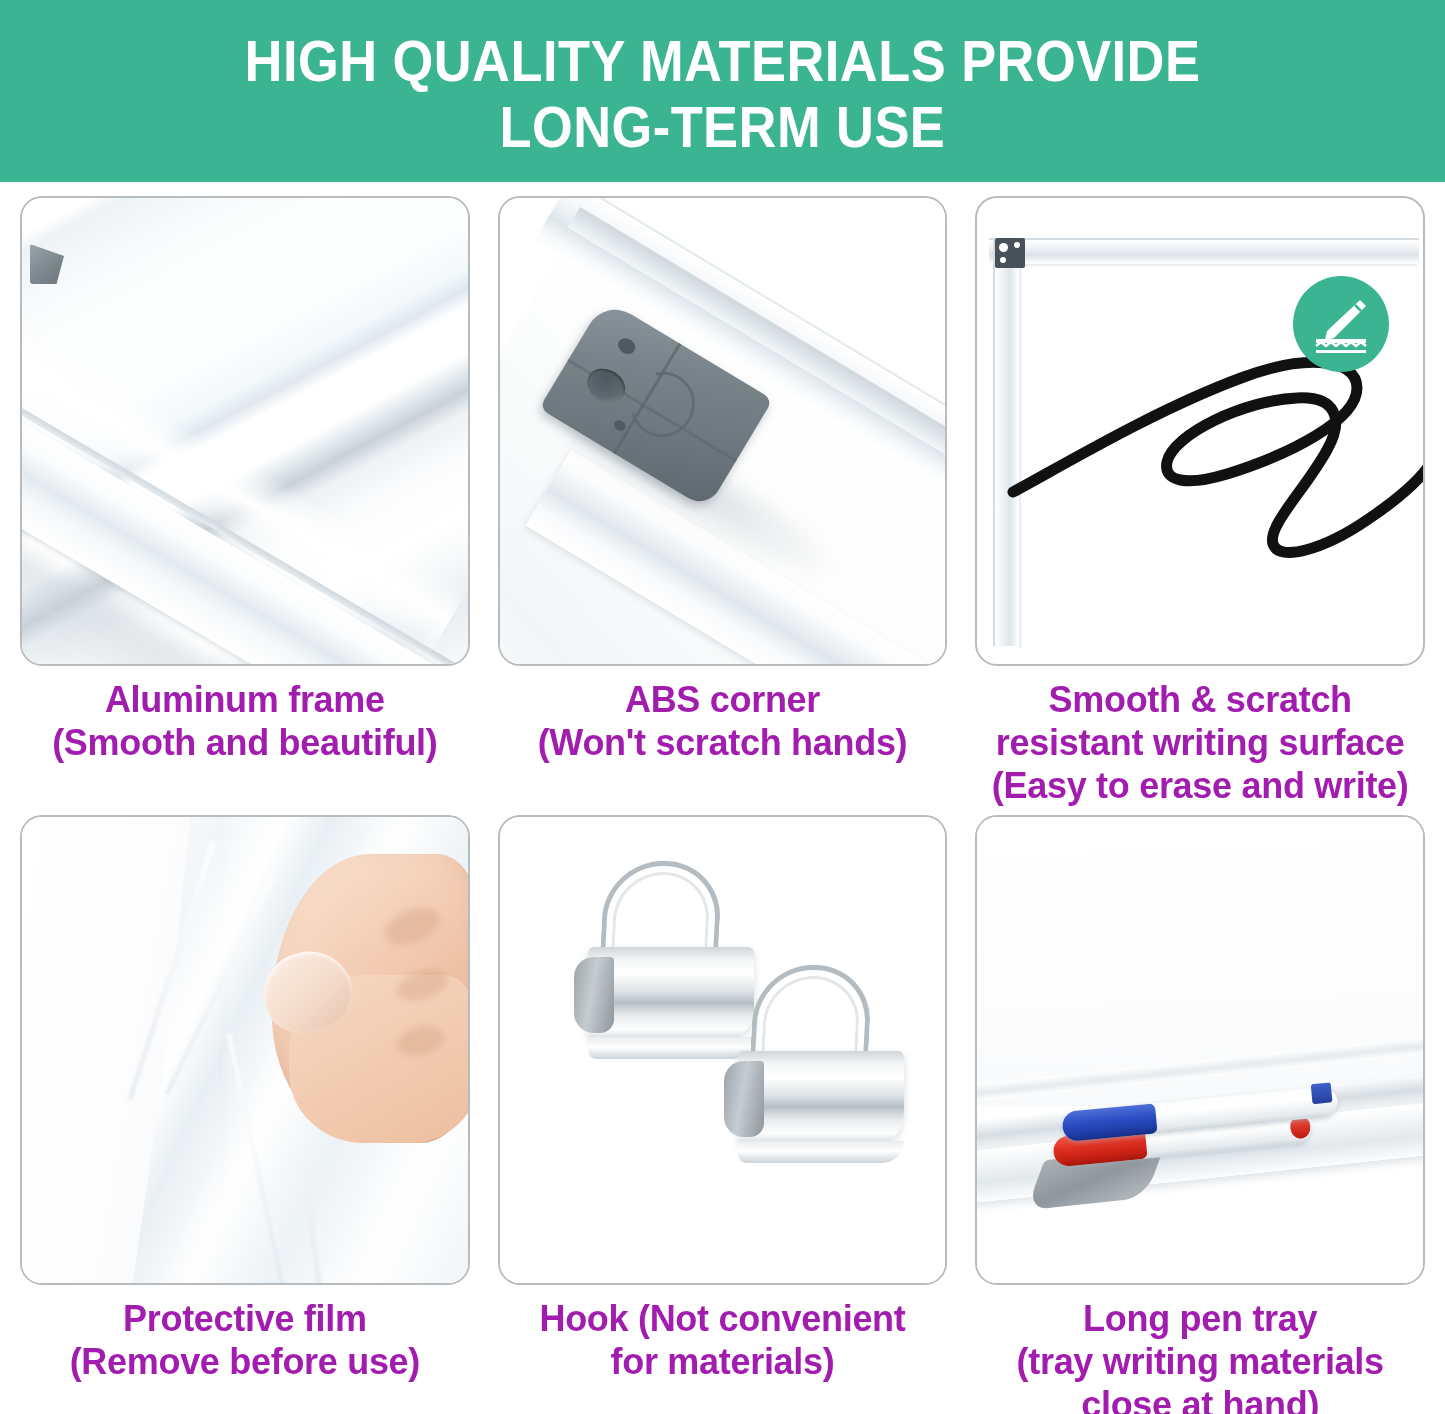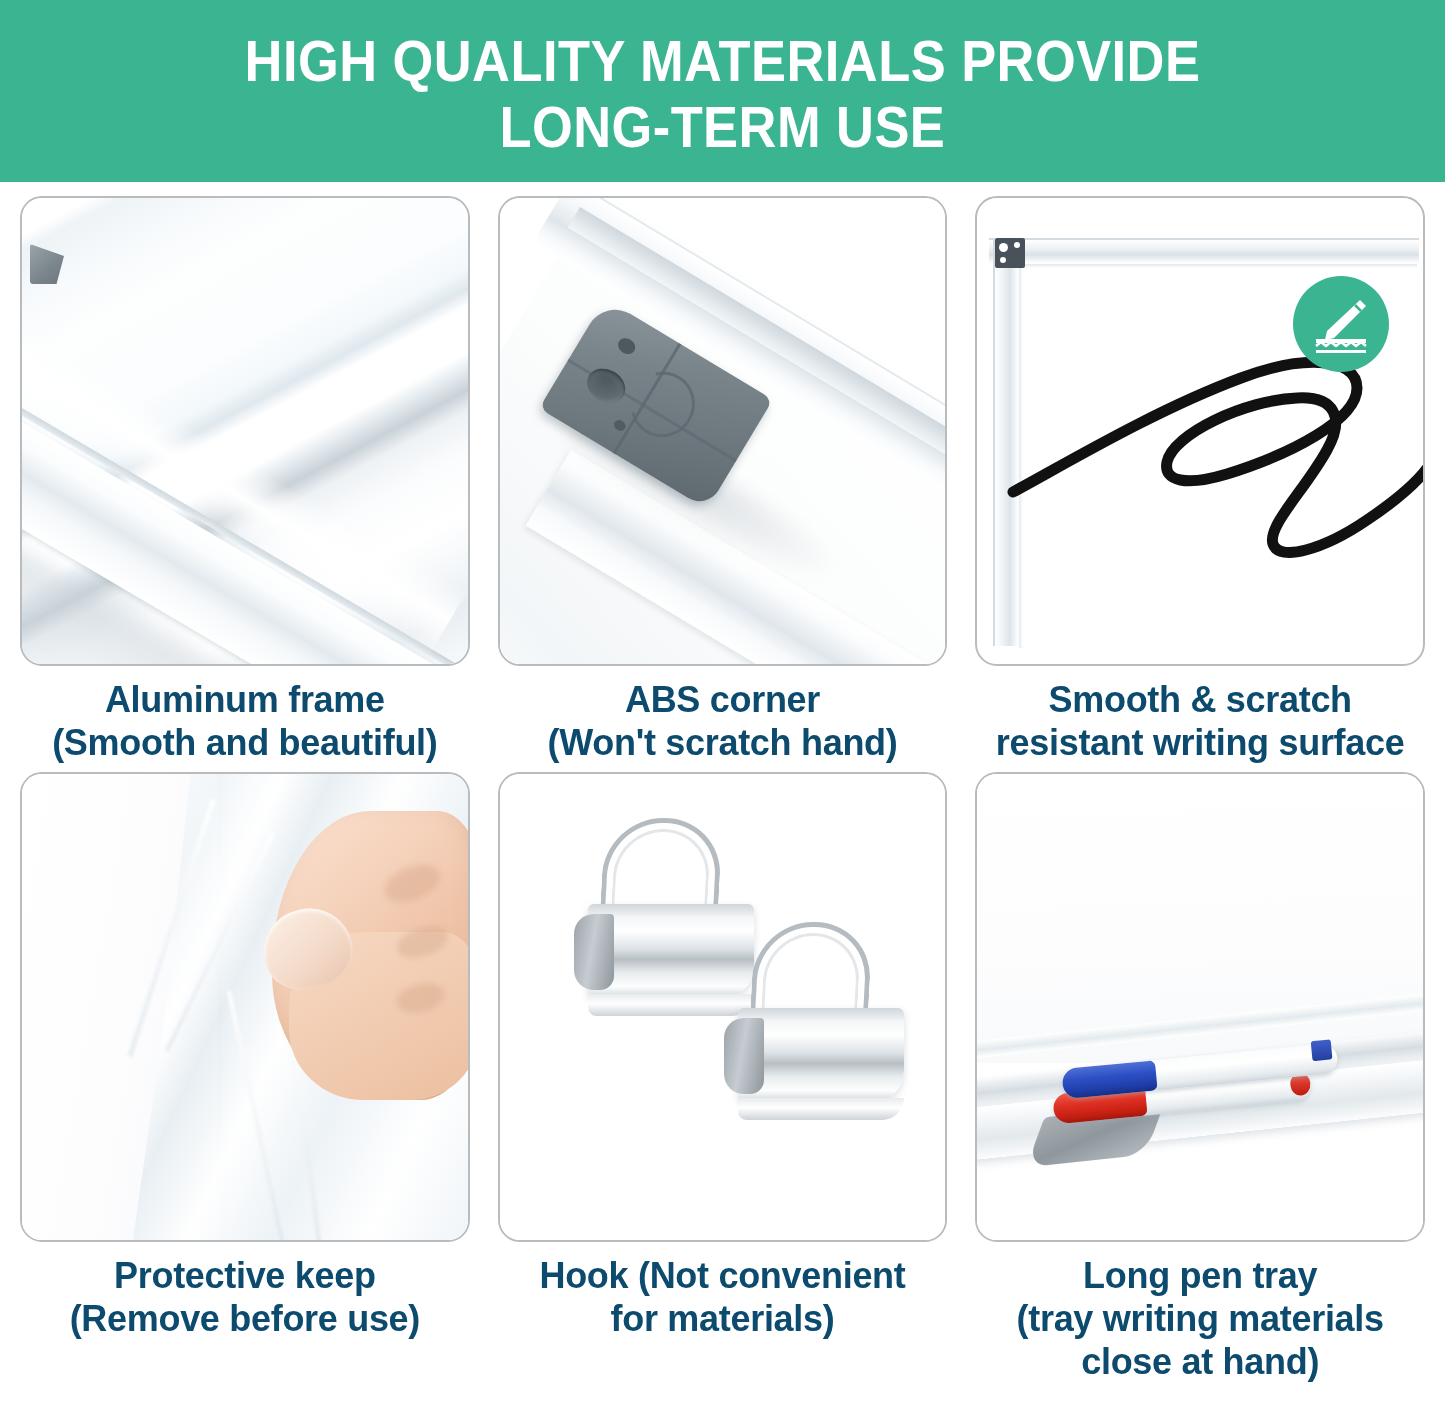--- a/index.html
+++ b/index.html
@@ -47,21 +47,21 @@
     border:2px solid #b9bcbe;
     border-radius:22px;
     background:#ffffff;
     position:relative;
     overflow:hidden;
   }
 
   .caption{
     margin-top:12px;
     text-align:center;
-    color:#0c4a6e;
+    color:#a21caf;
     font-weight:bold;
     font-size:36px;
     line-height:43px;
     letter-spacing:-0.3px;
     width:104%;
   }
   .caption .ln{ display:block; white-space:nowrap; }
 
   
   .p1{ background:#ffffff; }
@@ -401,21 +401,21 @@
         <div class="seam"></div>
         <div class="seam2"></div>
         <div class="arc"></div>
         <div class="hole-sm"></div>
         <div class="hole-big"></div>
         <div class="hole-xs"></div>
       </div>
     </div>
     <div class="caption">
       <span class="ln">ABS corner</span>
-      <span class="ln">(Won't scratch hand)</span>
+      <span class="ln">(Won't scratch hands)</span>
     </div>
   </div>
 
   <div class="cell">
     <div class="photo p3">
       <div class="wb"></div>
       <div class="frame-inner"></div>
       <div class="frame-t"></div>
       <div class="frame-l"></div>
       <div class="bracket">
@@ -438,41 +438,42 @@
           <path d="M45 12 L51 18" stroke="#3bb491" stroke-width="2.5" fill="none"></path>
           <rect x="6" y="46" width="50" height="4" fill="#ffffff"></rect>
           <rect x="6" y="57" width="50" height="3" fill="#ffffff"></rect>
           <path d="M6 53 l5 -4 l5 4 l5 -4 l5 4 l5 -4 l5 4 l5 -4 l5 4 l5 -4 l5 4" stroke="#ffffff" stroke-width="2.6" fill="none" stroke-linejoin="round"></path>
         </svg>
       </div>
     </div>
     <div class="caption">
       <span class="ln">Smooth &amp; scratch</span>
       <span class="ln">resistant writing surface</span>
+      <span class="ln">(Easy to erase and write)</span>
     </div>
   </div>
 
   <div class="cell">
     <div class="photo p4">
       <div class="bg"></div>
       <div class="board"></div>
       <div class="film"></div>
       <div class="crease c1"></div>
       <div class="crease c2"></div>
       <div class="crease c3"></div>
       <div class="crease c4"></div>
       <div class="hand"></div>
       <div class="hand2"></div>
       <div class="knuck k1"></div>
       <div class="knuck k2"></div>
       <div class="knuck k3"></div>
       <div class="nail"></div>
     </div>
     <div class="caption">
-      <span class="ln">Protective keep</span>
+      <span class="ln">Protective film</span>
       <span class="ln">(Remove before use)</span>
     </div>
   </div>
 
   <div class="cell">
     <div class="photo p5">
       <div class="bg"></div>
       <div class="hook" style="left:88px; top:44px;">
         <div class="wire"></div>
         <div class="clip"></div>

